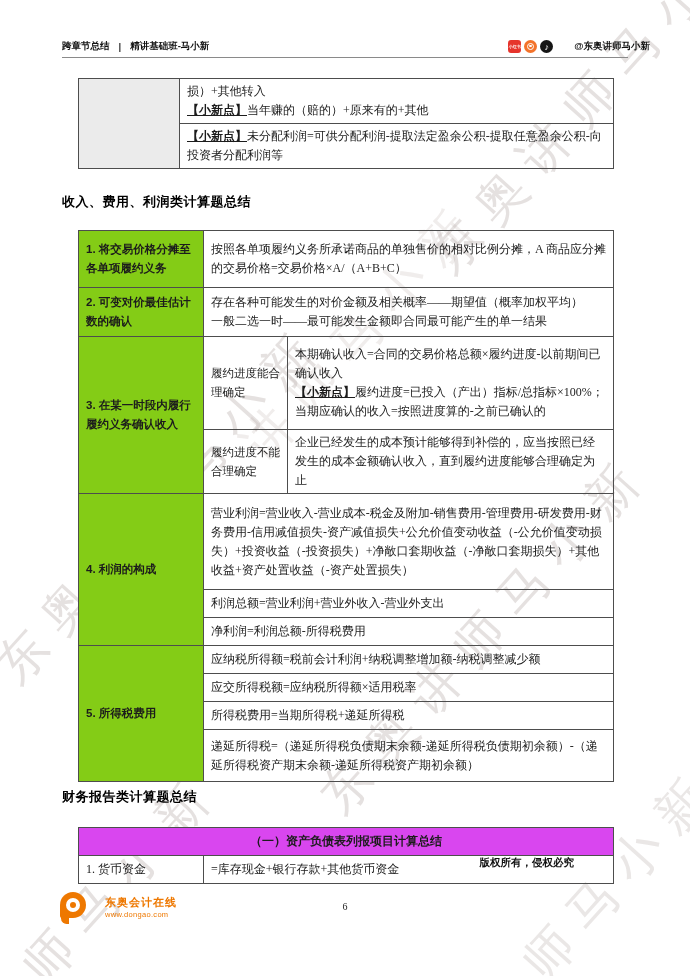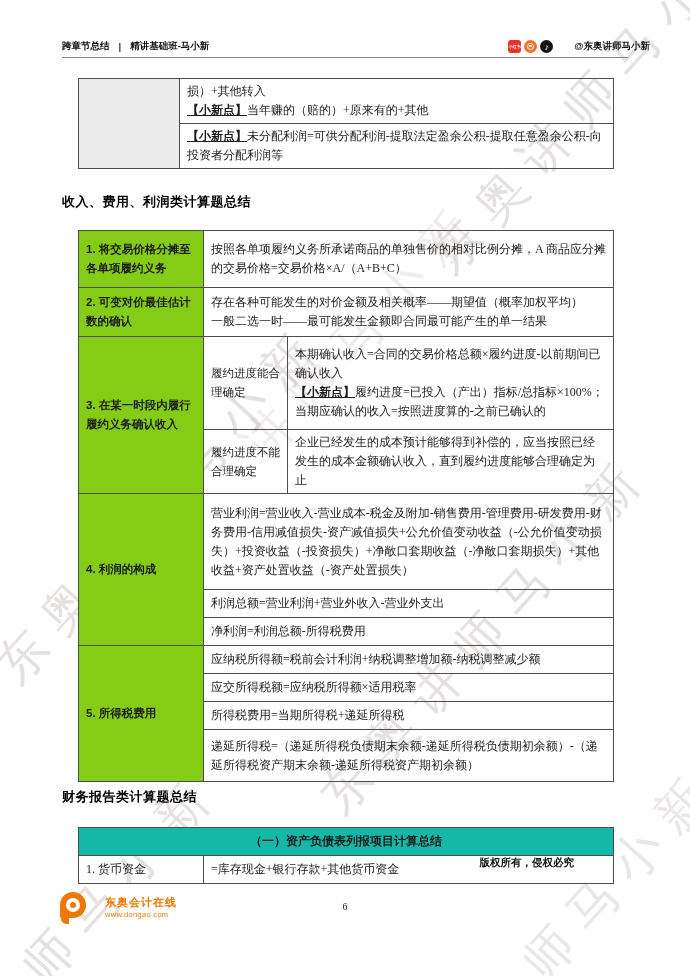--- a/index.html
+++ b/index.html
@@ -77,21 +77,21 @@
   }
   .sec1-title { top:193px; }
   .sec2-title { top:788px; }
 
   .main-table { position:absolute; left:78px; top:230px; width:535px; }
   .main-table col.c1 { width:125px; } .main-table col.c2 { width:84px; } .main-table col.c3 { width:326px; }
 
   .bot-table { position:absolute; left:78px; top:827px; width:535px; }
   .bot-table col.c1 { width:125px; } .bot-table col.c2 { width:410px; }
   .bot-table .hdr {
-    background:#14b8a6; text-align:center;
+    background:#d946ef; text-align:center;
     font-family:"Liberation Sans","DejaVu Sans",sans-serif;
     font-weight:bold; font-size:12px;
   }
 
   
   .footer-logo { position:absolute; left:60px; top:892px; display:flex; align-items:center; gap:15px; }
   .logo-mark { position:relative; width:30px; height:32px; }
   .logo-mark .big {
     position:absolute; left:0; top:0; width:26px; height:26px;
     background:#ee7800; border-radius:50% 50% 50% 8%;

